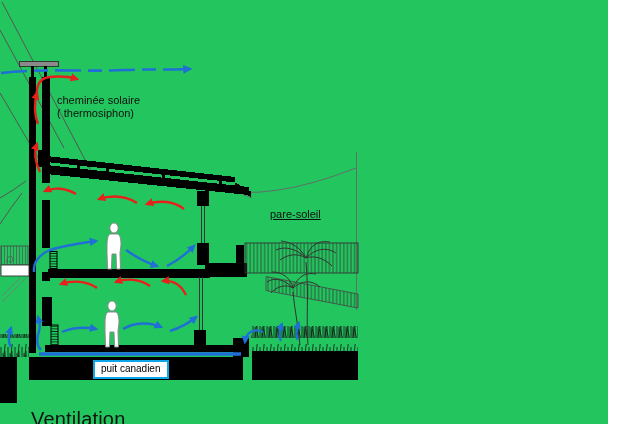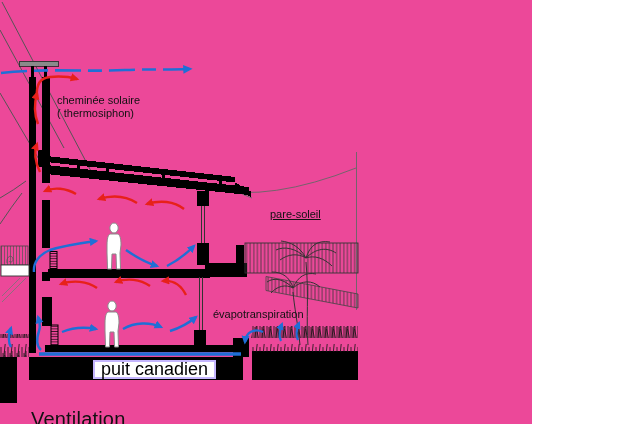--- a/index.html
+++ b/index.html
@@ -1,24 +1,24 @@
 <!DOCTYPE html>
 <html><head>
 <meta charset="utf-8">
 <style>
   html,body{margin:0;padding:0;background:#fff;}
   .canvas{
-    position:relative;width:532px;height:424px;background:#ec4899;
+    position:relative;width:608px;height:424px;background:#22c55e;
     overflow:hidden;font-family:"Liberation Sans", sans-serif;color:#000;
   }
   .canvas svg{position:absolute;left:0;top:0;}
   .lbl{position:absolute;font-size:11px;line-height:13px;color:#111;white-space:pre;}
   .lbl-box{
-    position:absolute;background:#fff;border:2px solid #c4b5fd;
-    font-size:18px;line-height:14px;padding:0 6px 1px 6px;color:#000;white-space:nowrap;
+    position:absolute;background:#fff;border:2px solid #0ea5e9;
+    font-size:10px;line-height:14px;padding:0 6px 1px 6px;color:#000;white-space:nowrap;
   }
   .fig-title{
     position:absolute;left:31px;top:407px;font-size:20px;line-height:24px;color:#111;
     letter-spacing:0.2px;
   }
 </style>
 </head>
 <body>
 
 <div class="canvas">
@@ -177,19 +177,18 @@
       <path d="M298,340 C295,334 297,328 299,323"></path>
     </g>
 
     <path d="M1,73 C45,68 85,72 125,70 C148,69 172,70 190,69" stroke="#1f6fd6" stroke-width="2.6" stroke-dasharray="26 7 14 7" fill="none" marker-end="url(#mhBlue)"></path>
   </svg>
 
   <div class="lbl" style="left:57px;top:94px;"><span>cheminée solaire</span><br><span>( thermosiphon)</span></div>
 
   <div class="lbl" style="left:270px;top:208px;text-decoration:underline;">pare-soleil</div>
 
-  <div class="lbl" style="left:213px;top:308px;">évapotranspiration</div>
 
   <div class="lbl-box" style="left:93px;top:360px;">puit canadien</div>
 
   <div class="fig-title">Ventilation</div>
 
 </div>
 
 </body></html>

